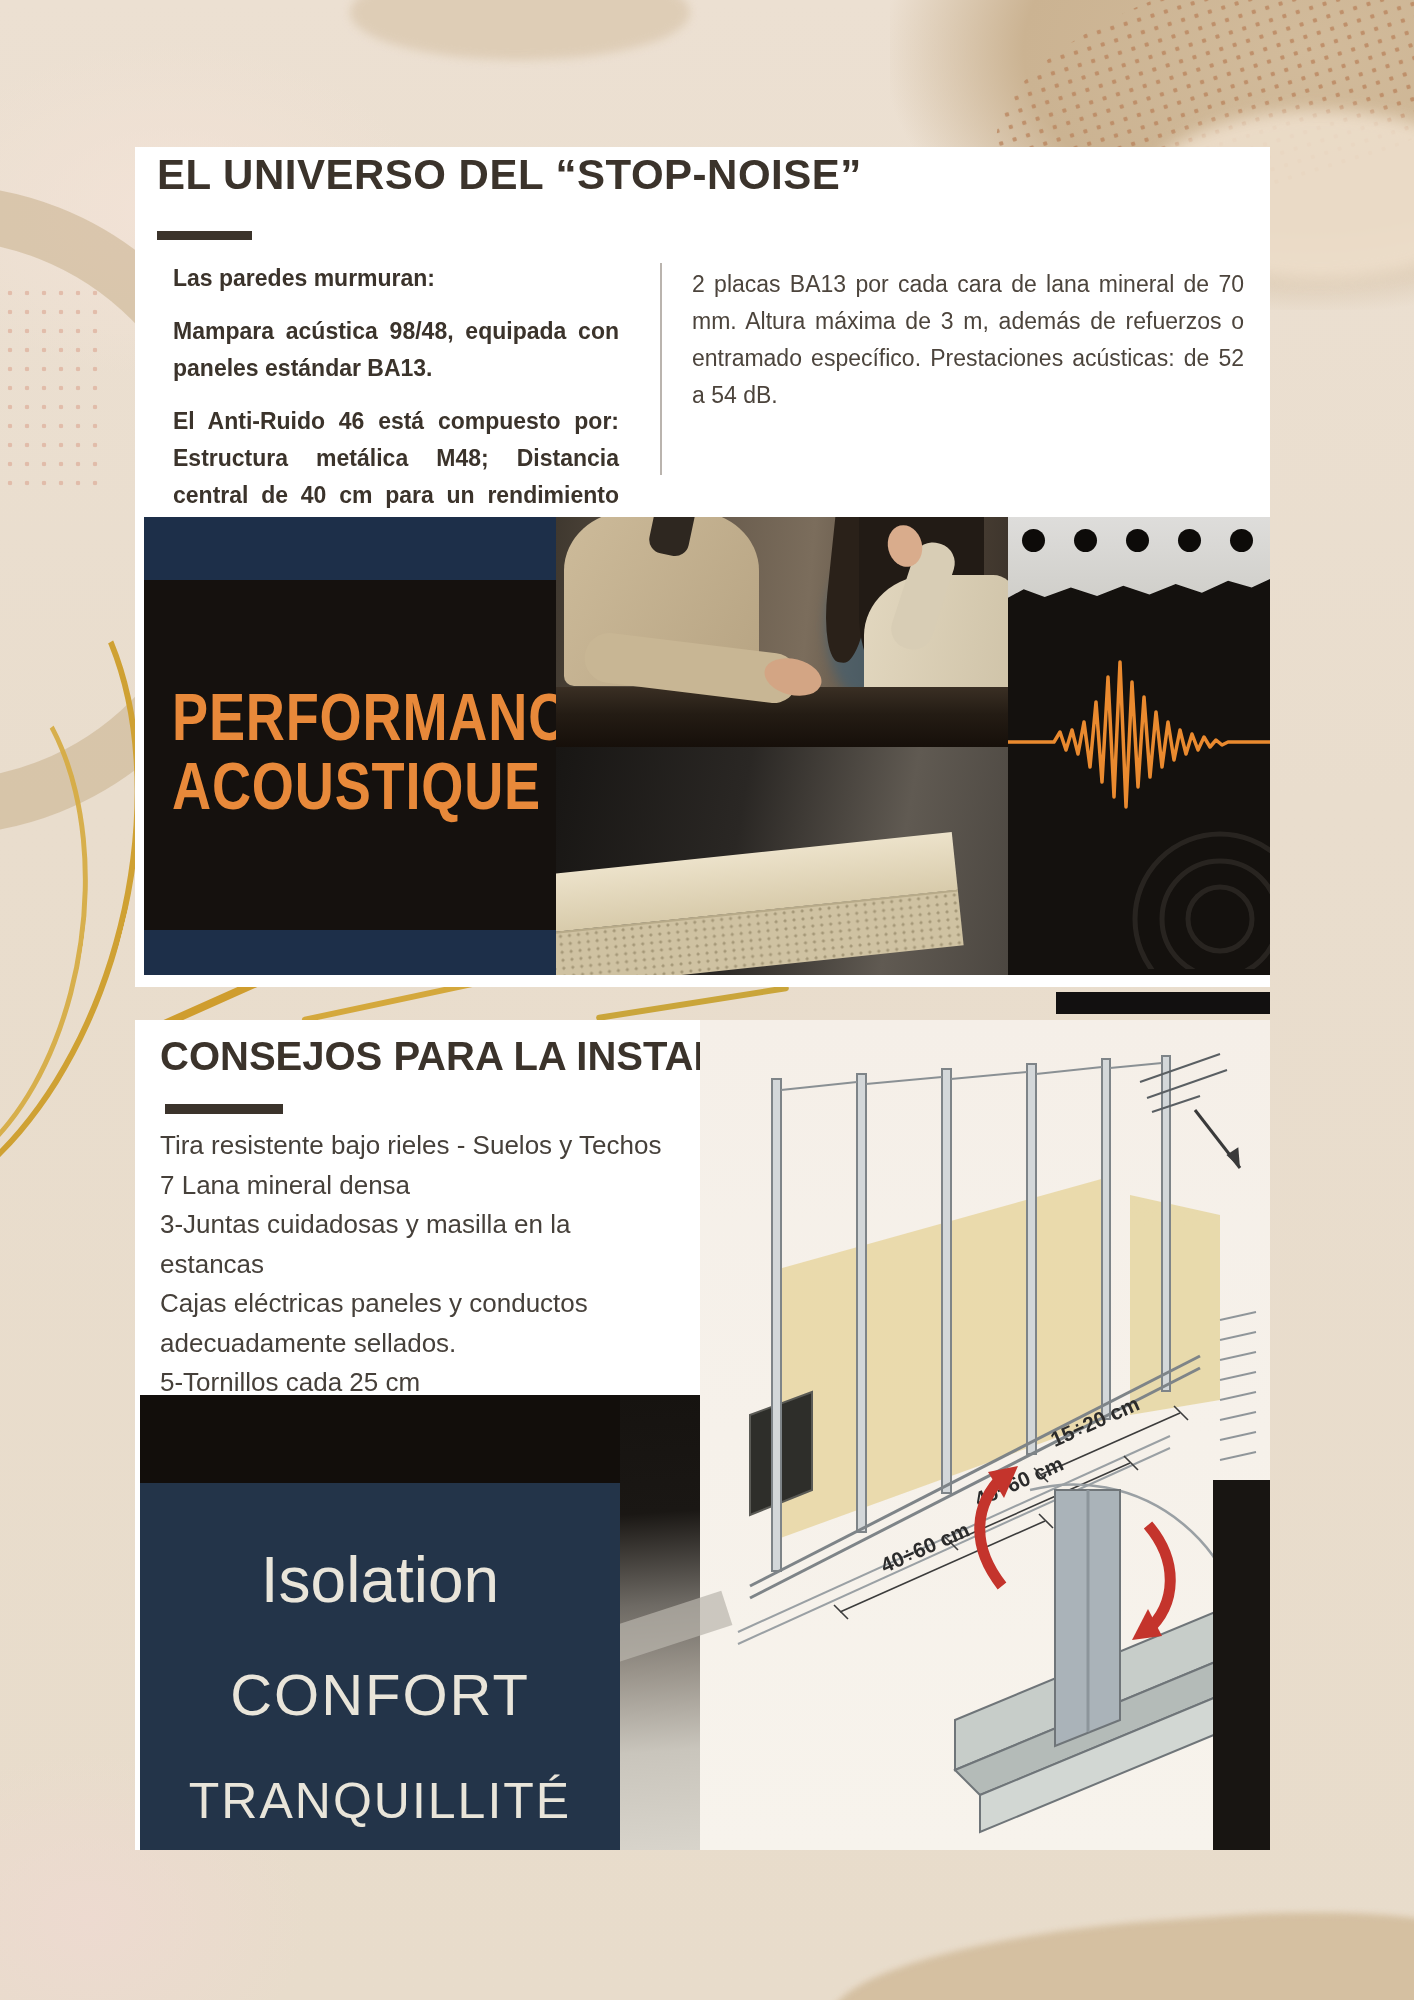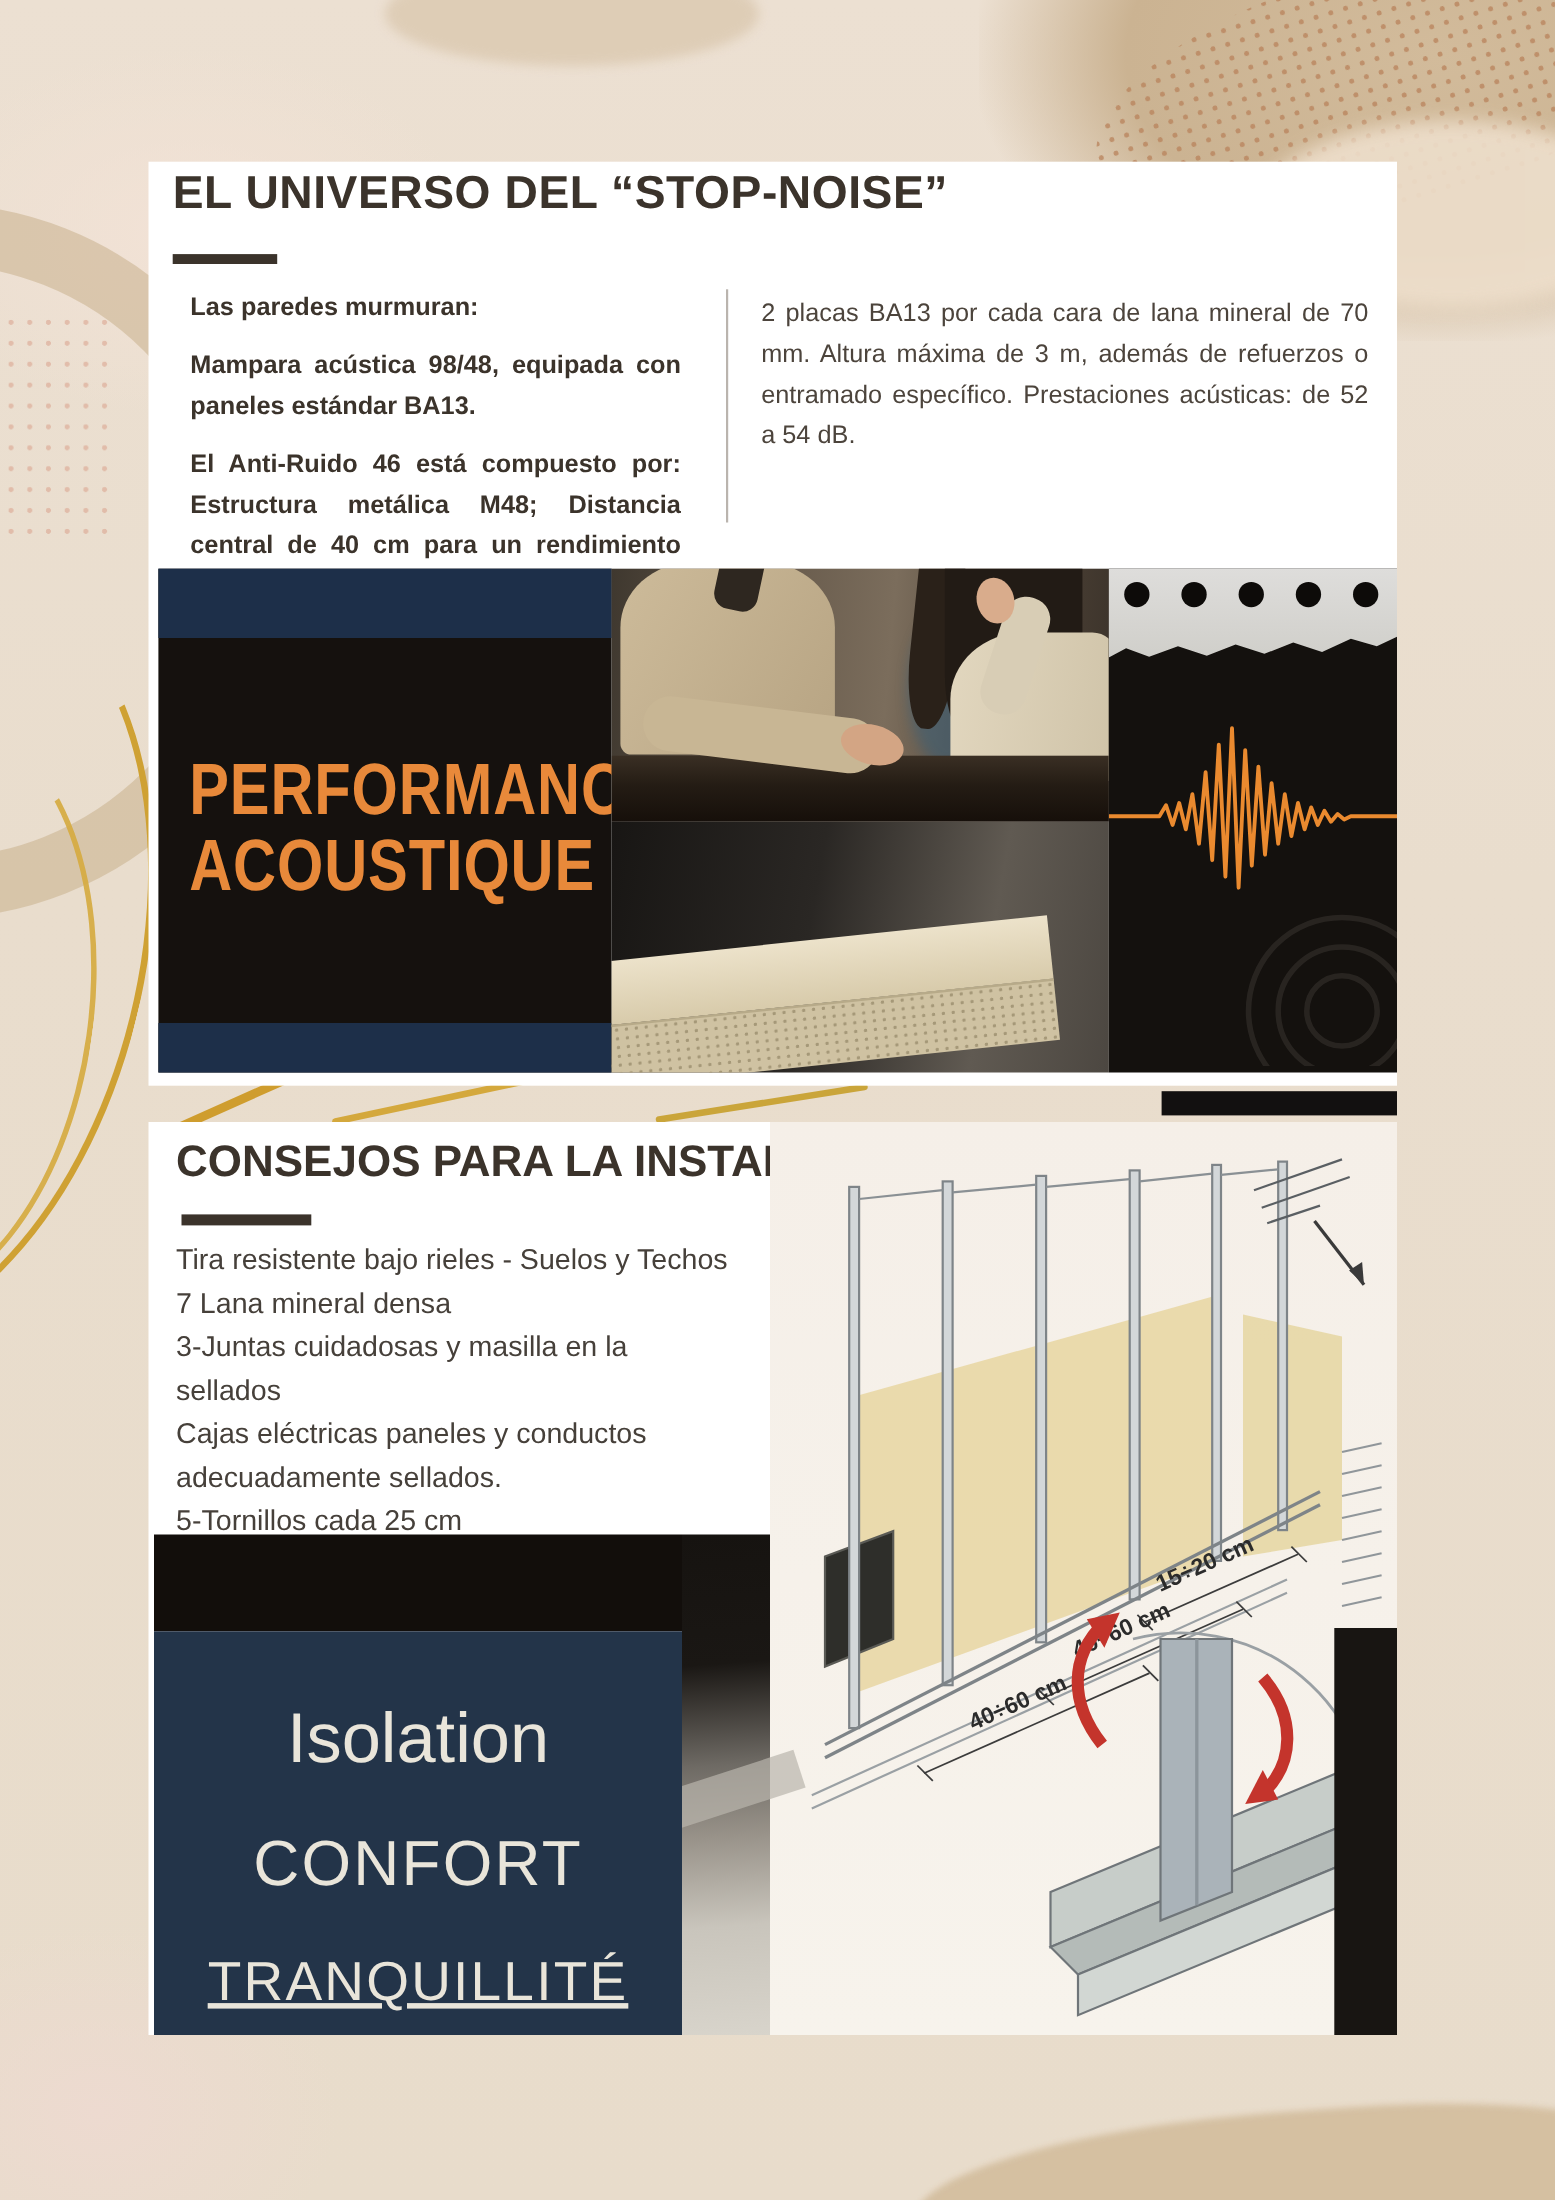--- a/index.html
+++ b/index.html
@@ -119,21 +119,21 @@
     background:linear-gradient(180deg,#f5efe8 0%,#f7f3ec 100%); z-index:2; }
   .draw-black-strip { position:absolute; right:0; bottom:0; width:57px; height:370px;
     background:#181512; }
 
   
   .iso-panel { position:absolute; left:140px; top:1395px; width:480px; height:455px; z-index:3; }
   .iso-black { height:88px; background:#120e0b; }
   .iso-navy { height:367px; background:#233449; text-align:center; color:#e9e5da; }
   .iso-l1 { padding-top:60px; font-size:64px; }
   .iso-l2 { margin-top:44px; font-size:58px; letter-spacing:2px; }
-  .iso-l3 { margin-top:44px; font-size:50px; letter-spacing:2px;text-decoration:underline; }
+  .iso-l3 { margin-top:44px; font-size:50px; letter-spacing:2px; }
   .photo-sliver { position:absolute; left:620px; top:1395px; width:80px; height:455px; z-index:2;
     background:linear-gradient(176deg,#161310 0%,#1a1714 26%,#6e6a64 46%,#989289 60%,#c9c5bc 78%,#d8d4cb 100%); }
   .sliver-band { position:absolute; left:-20px; top:215px; width:130px; height:36px;
     background:#b9b5ac; transform:rotate(-18deg); opacity:.7; }
   .accent-bar { position:absolute; left:1056px; top:992px; width:214px; height:22px; background:#121010; }
 </style>
 </head>
 <body>
 
 <div class="page">
@@ -220,21 +220,21 @@
   <div class="accent-bar"></div>
 
   <div class="card card2">
     <div class="title2">CONSEJOS PARA LA INSTALACIÓN</div>
     <div class="rule rule2"></div>
 
     <div class="tips">
       <div>Tira resistente bajo rieles - Suelos y Techos</div>
       <div>7 Lana mineral densa</div>
       <div>3-Juntas cuidadosas y masilla en la</div>
-      <div>sellados</div>
+      <div>estancas</div>
       <div>Cajas eléctricas paneles y conductos</div>
       <div>adecuadamente sellados.</div>
       <div>5-Tornillos cada 25 cm</div>
     </div>
 
     <div class="drawing">
       <svg viewBox="0 0 570 830" width="570" height="830">
 
         <polygon points="75,250 405,158 405,400 75,520" fill="#e7d49b" opacity="0.78"></polygon>
         <polygon points="430,175 520,195 520,380 430,395" fill="#e2d092" opacity="0.7"></polygon>

